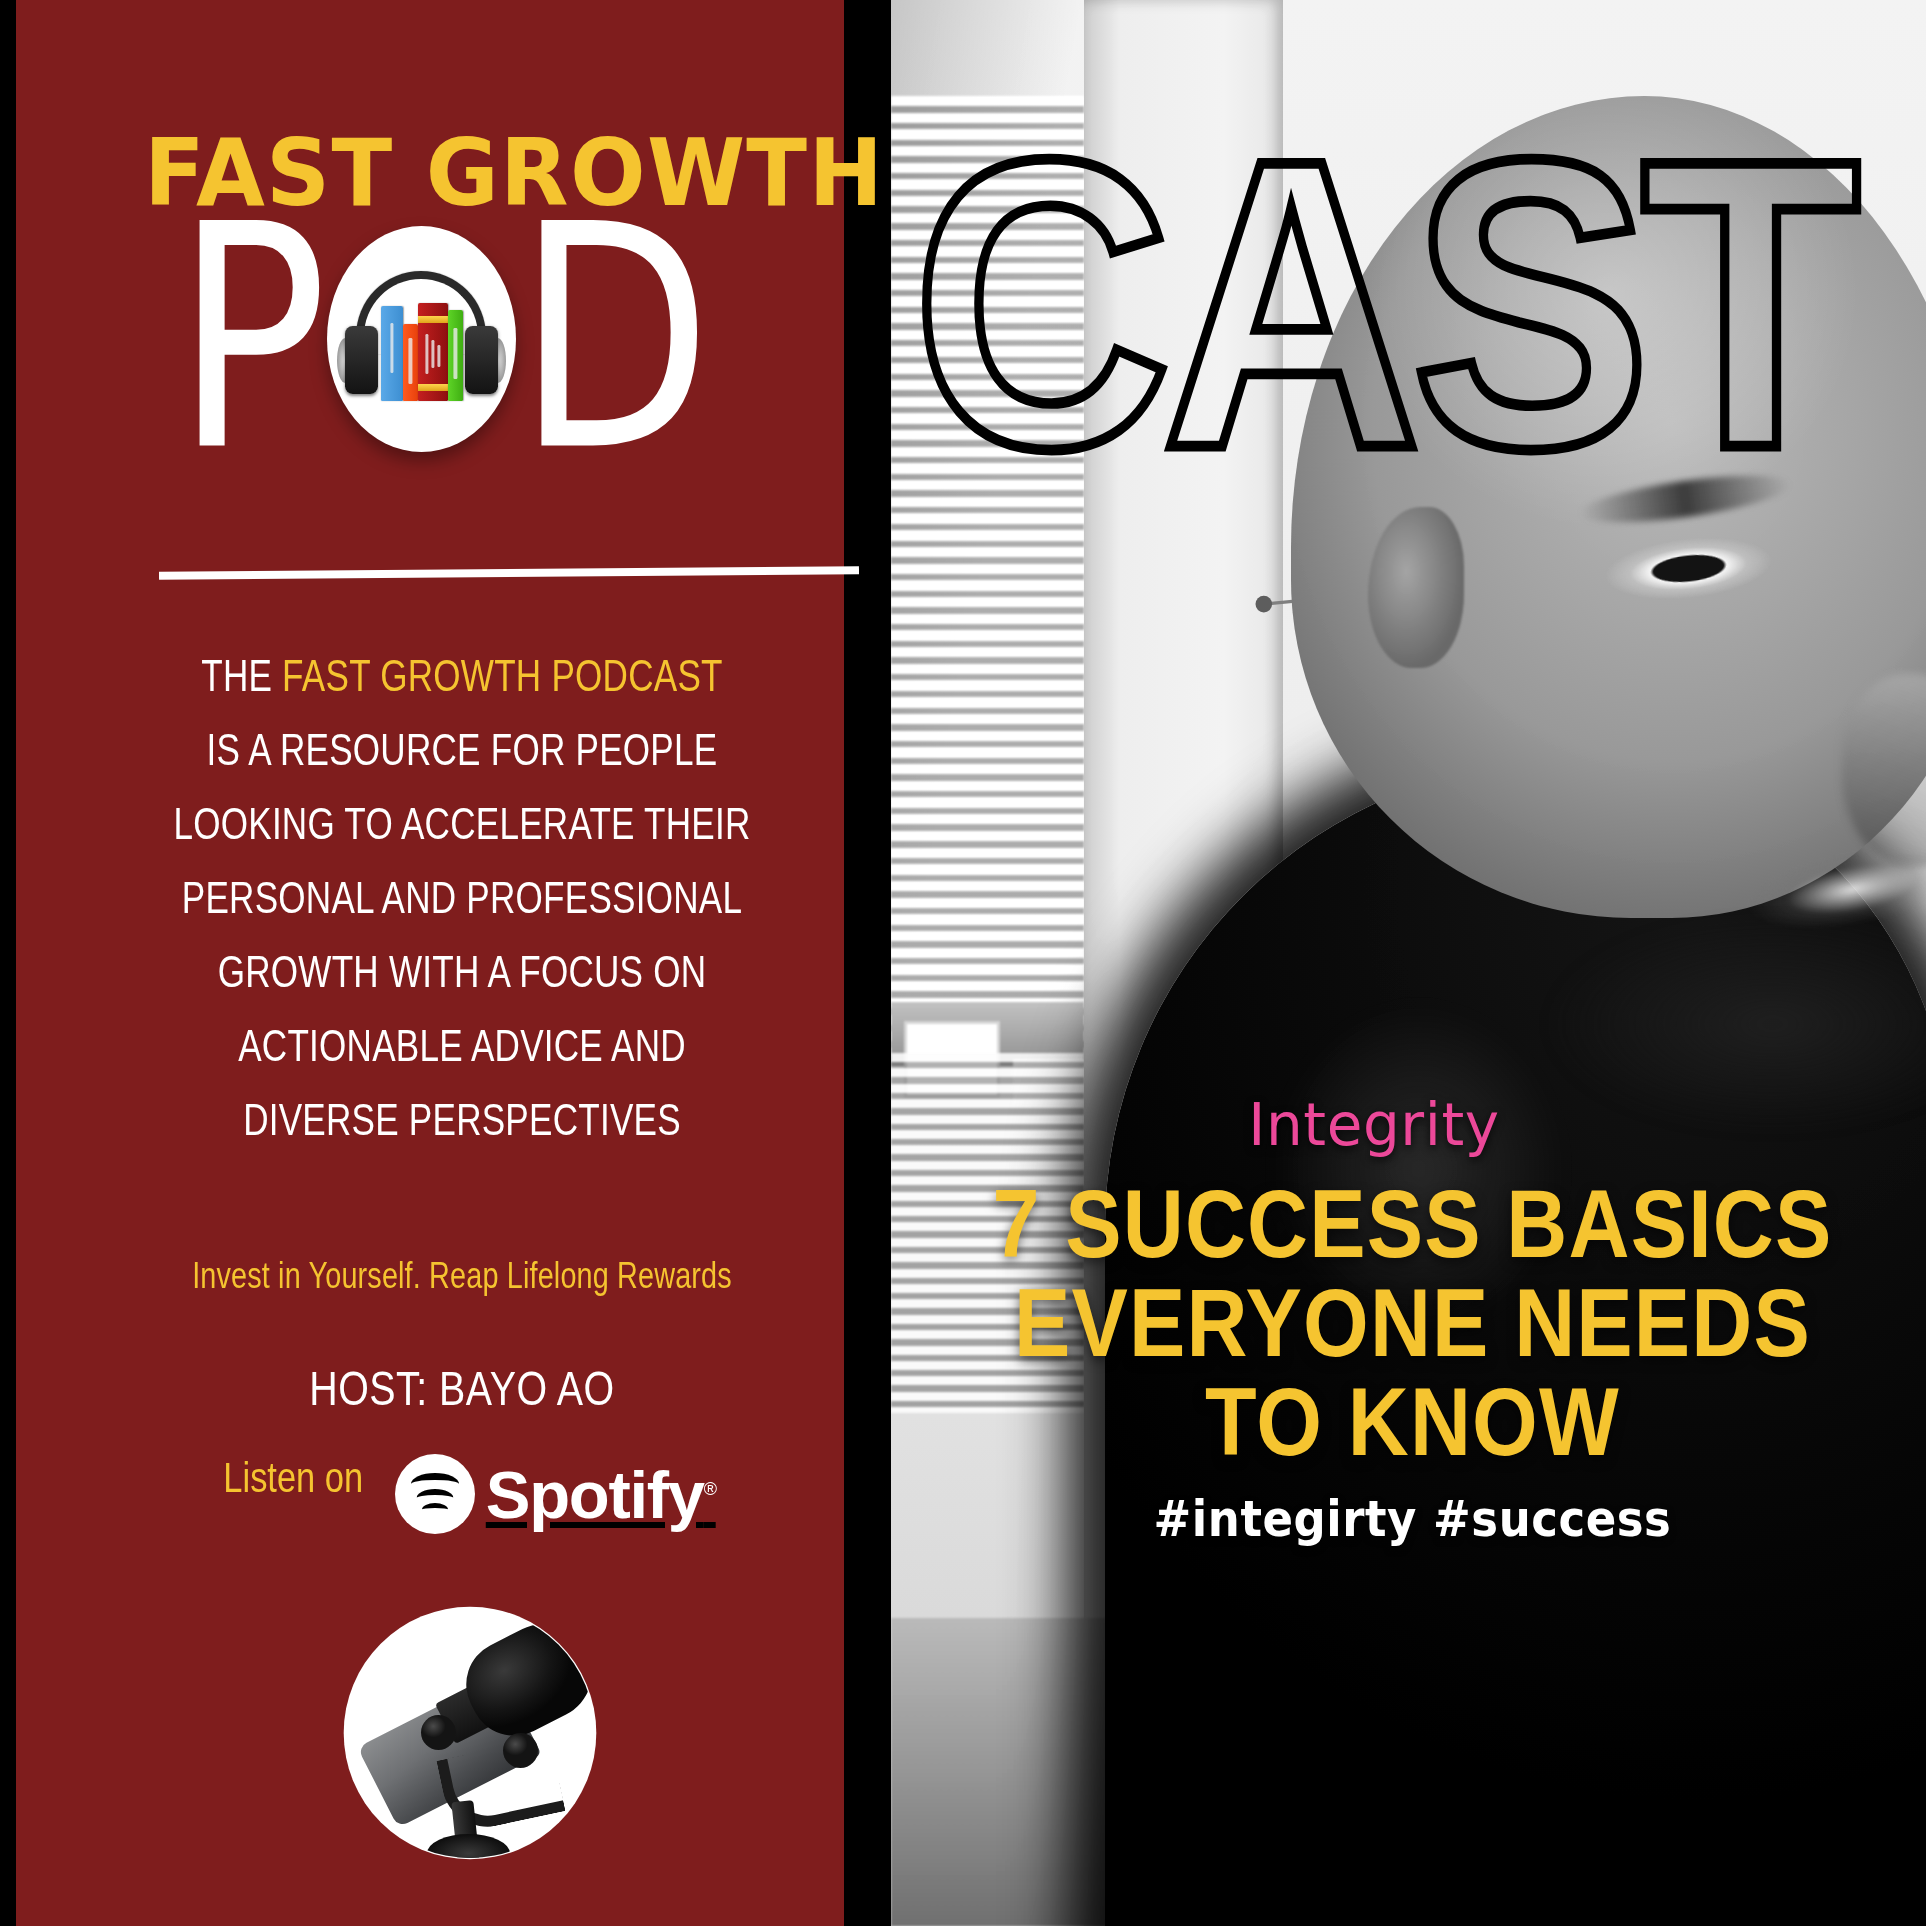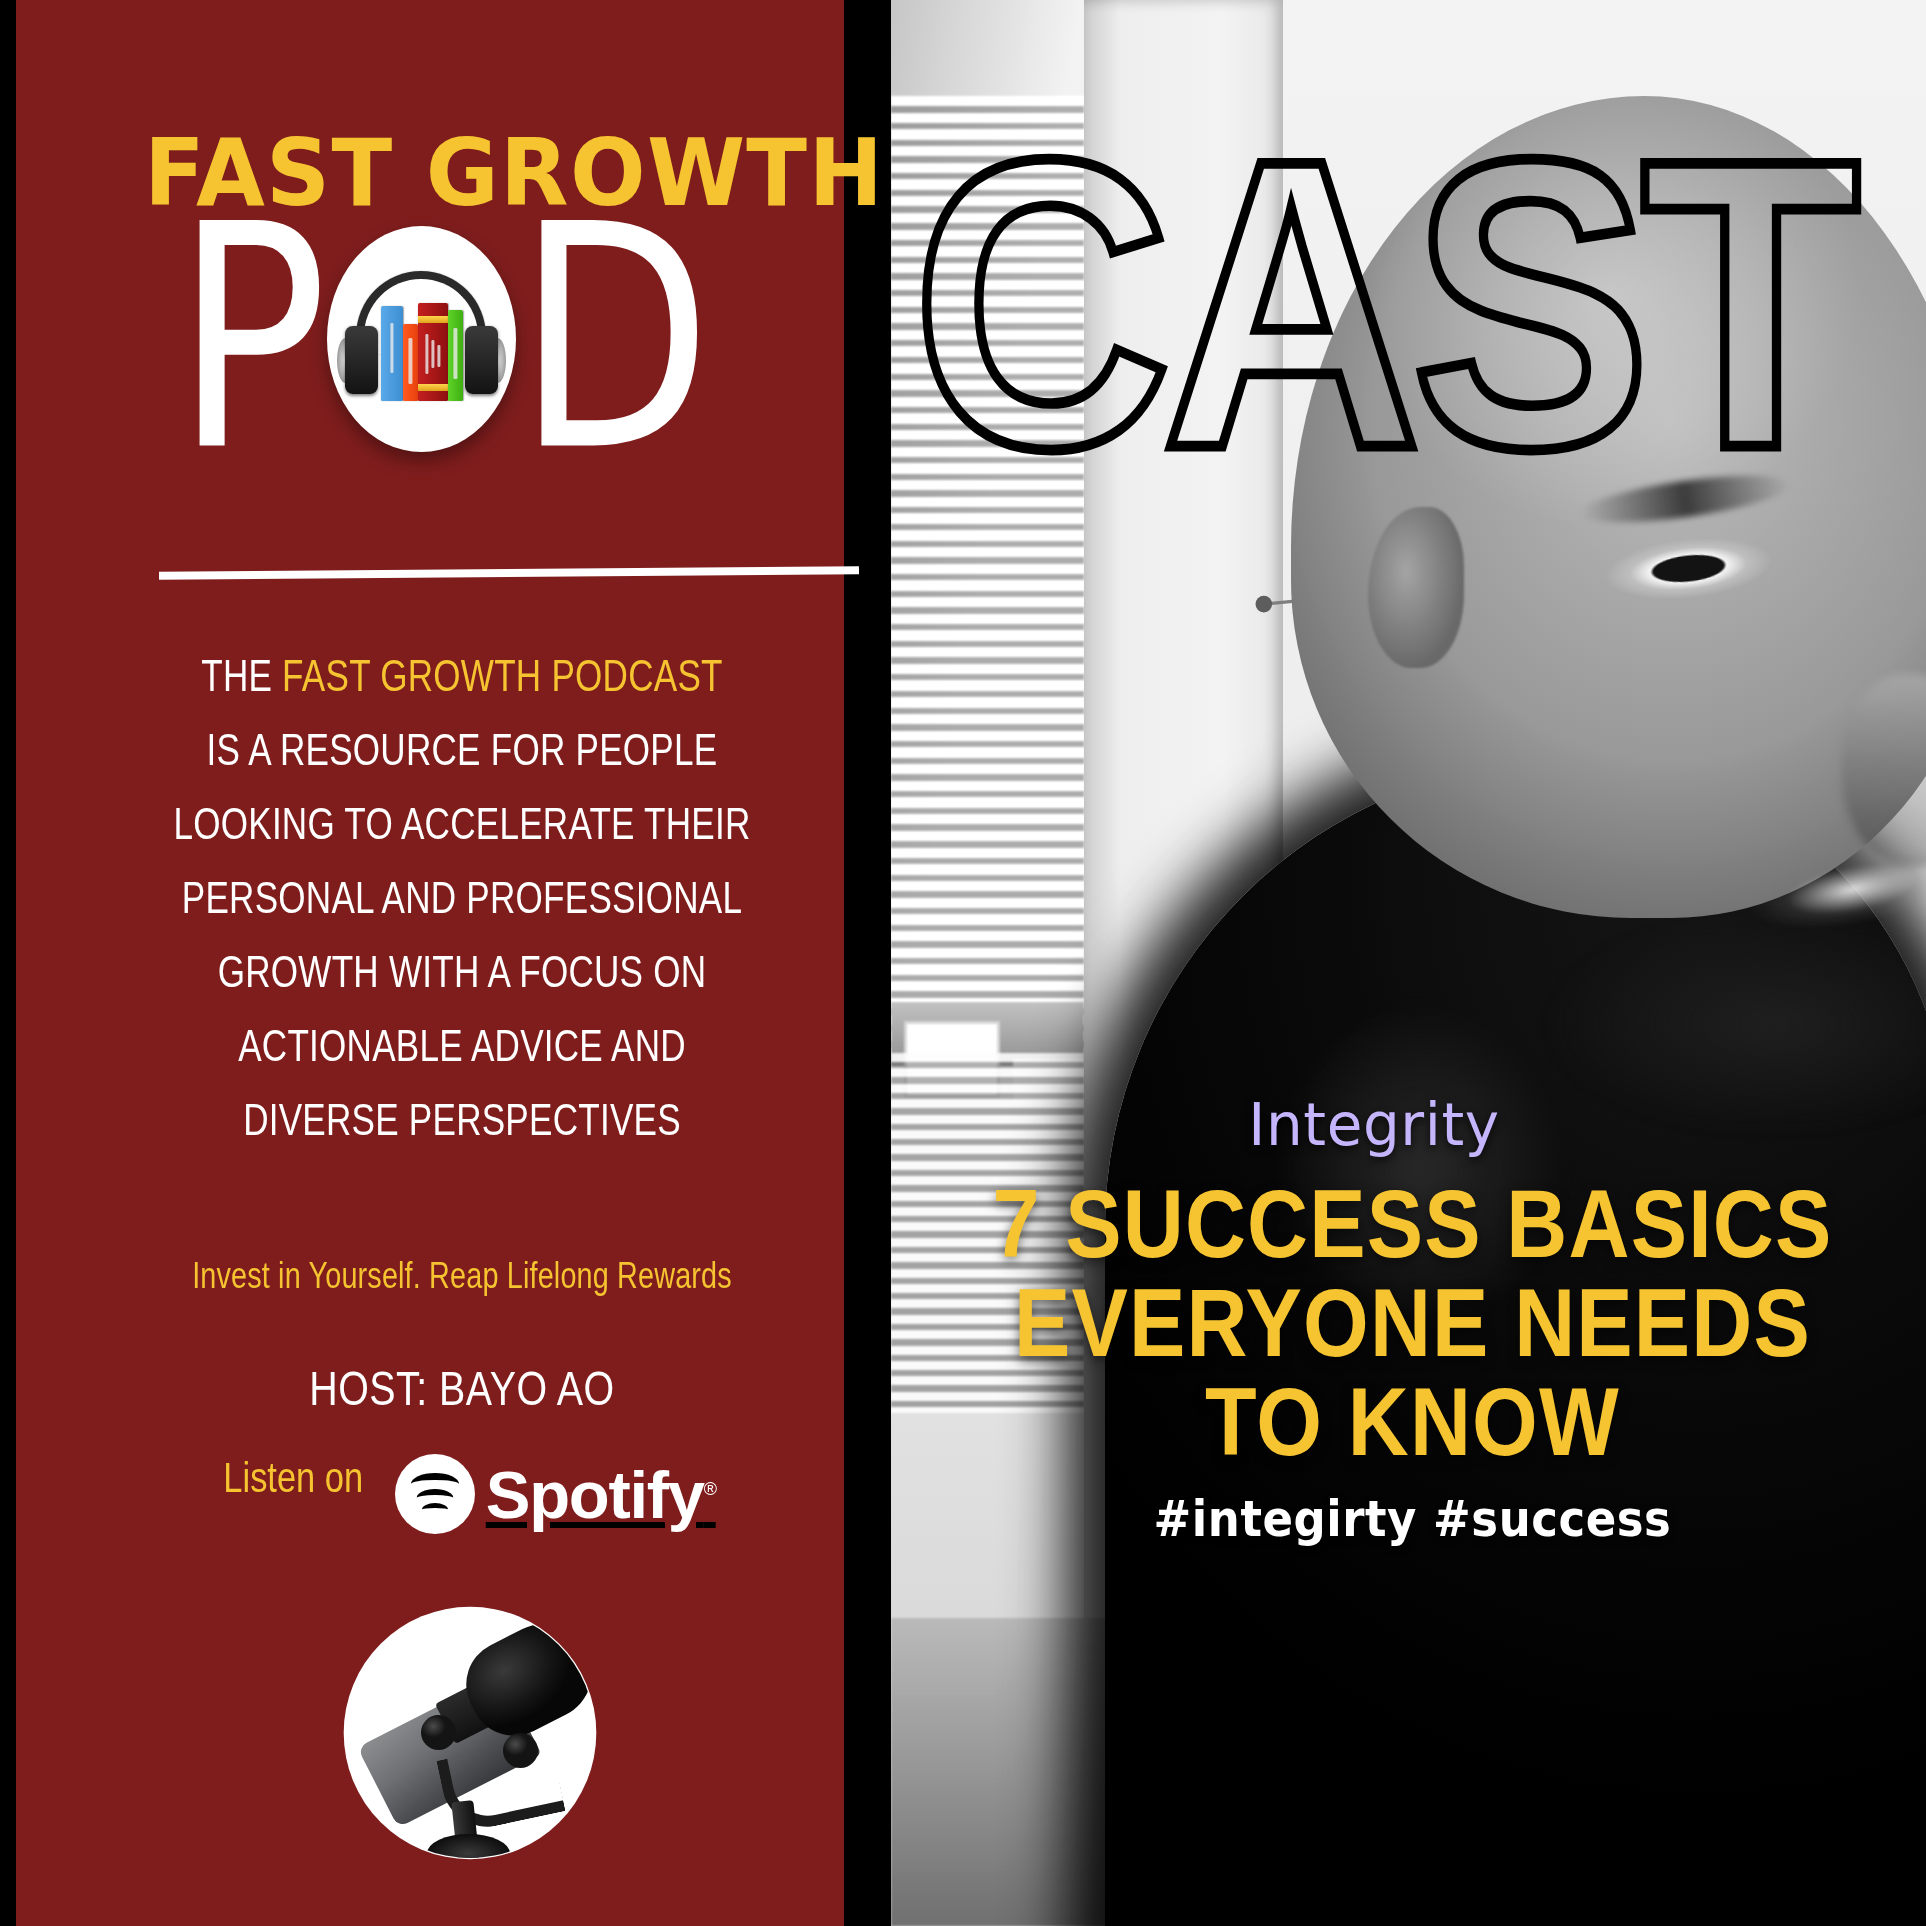--- a/index.html
+++ b/index.html
@@ -326,21 +326,21 @@
     background:radial-gradient(closest-side,#3a3a3a,#0d0d0d);
     border-radius:50% 50% 10.3px 10.3px;
   }
 
   
   #episode {
     position:absolute; left:899px; top:1091px; width:1027px; z-index:9;
     text-align:center;
   }
   .ep-topic {
-    color:#c4b5fd; font-size:58px; font-weight:400; letter-spacing:0.6px;
+    color:#ec4899; font-size:58px; font-weight:400; letter-spacing:0.6px;
     font-family:"DejaVu Sans", sans-serif;
     text-shadow:0 2.6px 9px rgba(0,0,0,.8);
     margin-left:-77px;
   }
   .ep-title {
     color:#F5C430; font-weight:700;
     font-size:96px; line-height:99px; letter-spacing:1.3px;
     font-family:"Liberation Sans", sans-serif;
     transform:scaleX(.88); transform-origin:center top;
     text-shadow:0 3.9px 13px rgba(0,0,0,.55);

